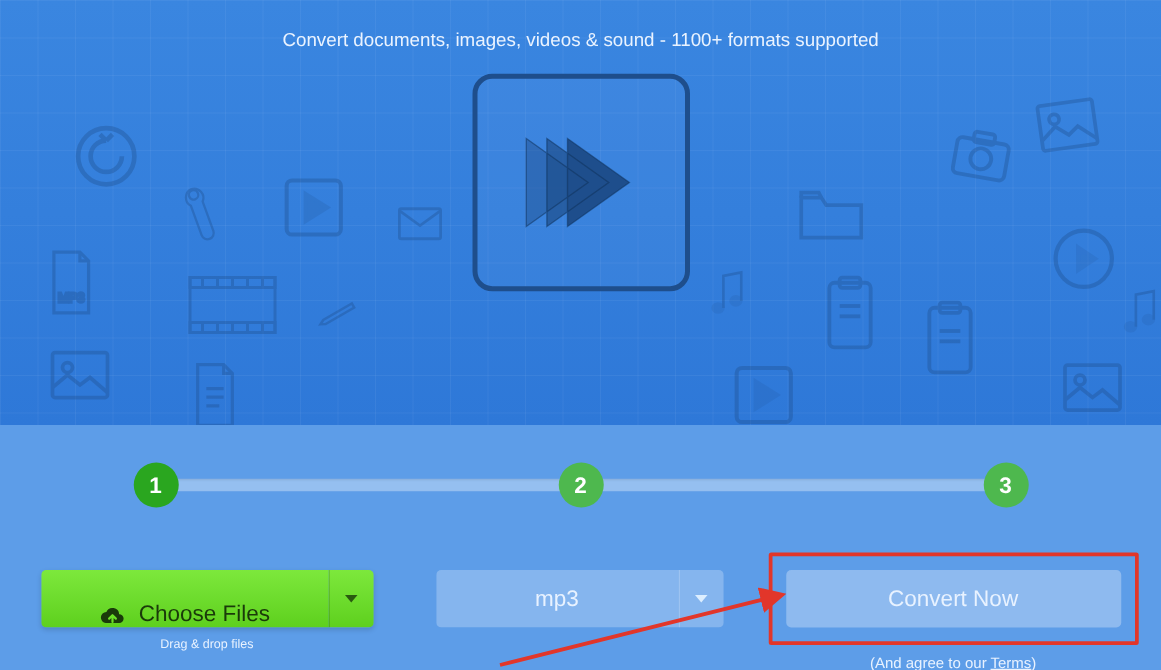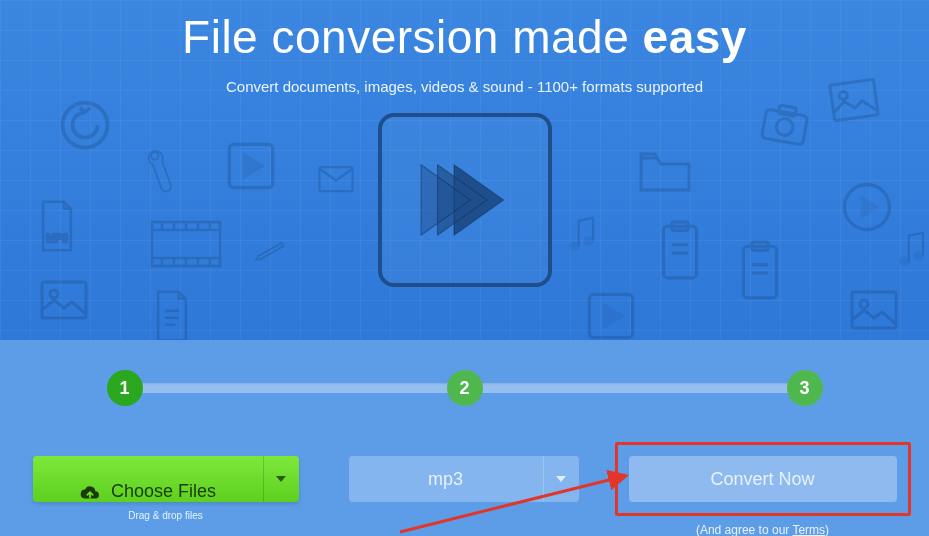--- a/index.html
+++ b/index.html
@@ -328,23 +328,20 @@
   <svg class="float-icon" style="left:585px;top:290px;width:52px;height:52px" viewBox="0 0 24 24" fill="none" stroke="currentColor" stroke-width="1.5">
       <rect x="2" y="2" width="20" height="20" rx="2"></rect>
       <path d="M9 7l8 5-8 5z" fill="currentColor" opacity="0.4"></path>
     </svg>
   <svg class="float-icon" style="left:850px;top:290px;width:48px;height:40px" viewBox="0 0 24 20" fill="none" stroke="currentColor" stroke-width="1.5">
       <rect x="1" y="1" width="22" height="18" rx="1"></rect>
       <circle cx="7" cy="7" r="2"></circle>
       <path d="M1 15l6-5 5 4 4-3 7 6"></path>
     </svg>
 
-  <h1 class="hero-title">
-    <span>File conversion made </span><span class="bold">easy</span>
-  </h1>
   <p class="hero-subtitle">Convert documents, images, videos &amp; sound - 1100+ formats supported</p>
 
   <div class="hero-graphic">
     <svg width="110" height="110" viewBox="0 0 100 100">
       <path d="M10 18 L55 50 L10 82 Z" fill="#1e4e8c" opacity="0.45"></path>
       <path d="M25 18 L70 50 L25 82 Z" fill="#1e4e8c" opacity="0.7"></path>
       <path d="M40 18 L85 50 L40 82 Z" fill="#1e4e8c"></path>
       <path d="M10 18 L55 50 L10 82 Z M25 18 L70 50 L25 82 Z M40 18 L85 50 L40 82 Z" fill="none" stroke="#0d2f58" stroke-width="1" opacity="0.5"></path>
     </svg>
   </div>

